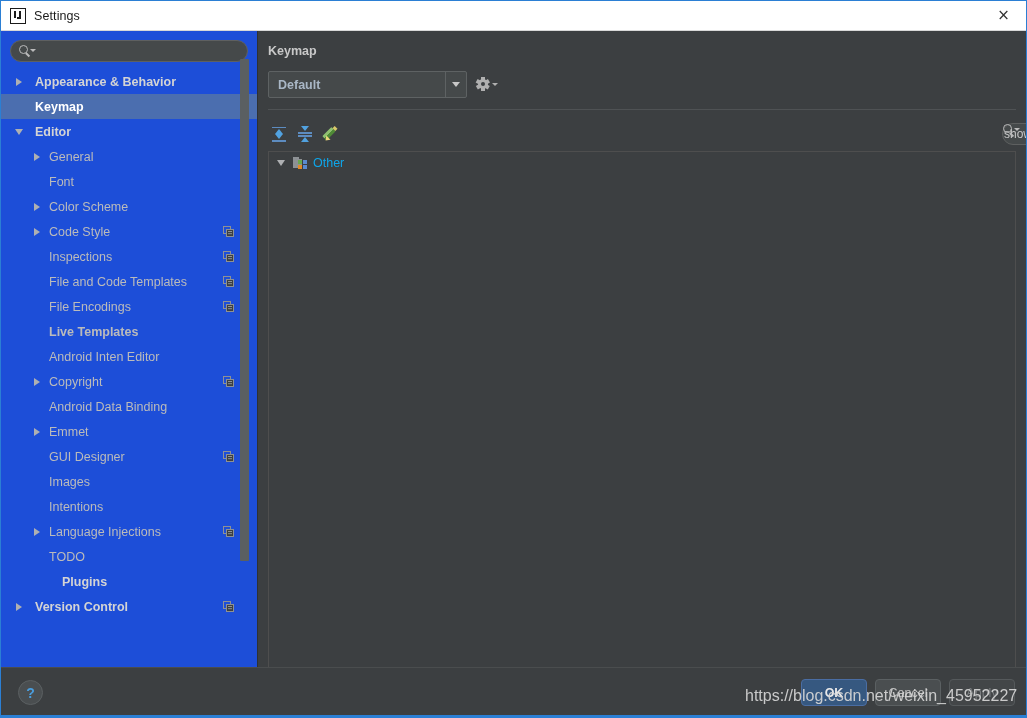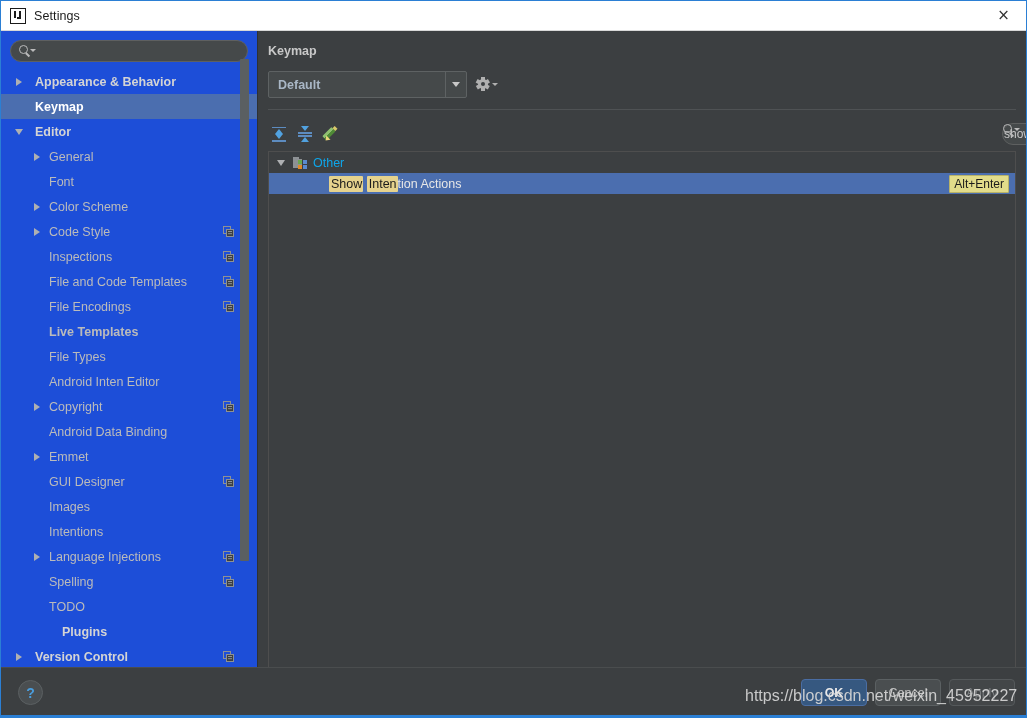--- a/index.html
+++ b/index.html
@@ -449,23 +449,20 @@
           <div class="copy-ic">
             <div class="b1"></div>
             <div class="b2"></div>
             <div class="b2i"></div>
           </div>
         </div>
         <div class="srow">
           <div class="lbl" style="left: 48px; font-weight: bold;">Live Templates</div>
         </div>
         <div class="srow">
-          <div class="lbl" style="left: 48px;">File Types</div>
-        </div>
-        <div class="srow">
           <div class="lbl" style="left: 48px;">Android Inten Editor</div>
         </div>
         <div class="srow">
           <div class="arrow arrow-right" style="left: 33px;"></div>
           <div class="lbl" style="left: 48px;">Copyright</div>
           <div class="copy-ic">
             <div class="b1"></div>
             <div class="b2"></div>
             <div class="b2i"></div>
           </div>
@@ -487,28 +484,20 @@
         </div>
         <div class="srow">
           <div class="lbl" style="left: 48px;">Images</div>
         </div>
         <div class="srow">
           <div class="lbl" style="left: 48px;">Intentions</div>
         </div>
         <div class="srow">
           <div class="arrow arrow-right" style="left: 33px;"></div>
           <div class="lbl" style="left: 48px;">Language Injections</div>
-          <div class="copy-ic">
-            <div class="b1"></div>
-            <div class="b2"></div>
-            <div class="b2i"></div>
-          </div>
-        </div>
-        <div class="srow">
-          <div class="lbl" style="left: 48px;">Spelling</div>
           <div class="copy-ic">
             <div class="b1"></div>
             <div class="b2"></div>
             <div class="b2i"></div>
           </div>
         </div>
         <div class="srow">
           <div class="lbl" style="left: 48px;">TODO</div>
         </div>
         <div class="srow bold">
@@ -596,24 +585,20 @@
           <div class="tab"></div>
             <div class="bodyf"></div>
           <div class="sq" style="left:5px; top:4px; background:#6aa84f"></div>
           <div class="sq" style="left:10px; top:4px; background:#5b8bd0"></div>
           <div class="sq" style="left:5px; top:9px; background:#e08a28"></div>
           <div class="sq" style="left:10px; top:9px; background:#5b8bd0"></div>
         </div>
         <div class="tlabel">Other</div>
       </div>
 
-      <div class="trow sel">
-        <div class="tlabel" style="left:60px"><span class="hl">Show</span><span> </span><span class="hl">Inten</span><span>tion Actions</span></div>
-        <div class="shortcut-badge">Alt+Enter</div>
-      </div>
     </div>
   </div>
 
   <div class="bottombar">
     <div class="help-btn">?</div>
     <div class="dlg-btn btn-ok">OK</div>
     <div class="dlg-btn btn-cancel">Cancel</div>
     <div class="dlg-btn btn-apply">Apply</div>
   </div>
 

